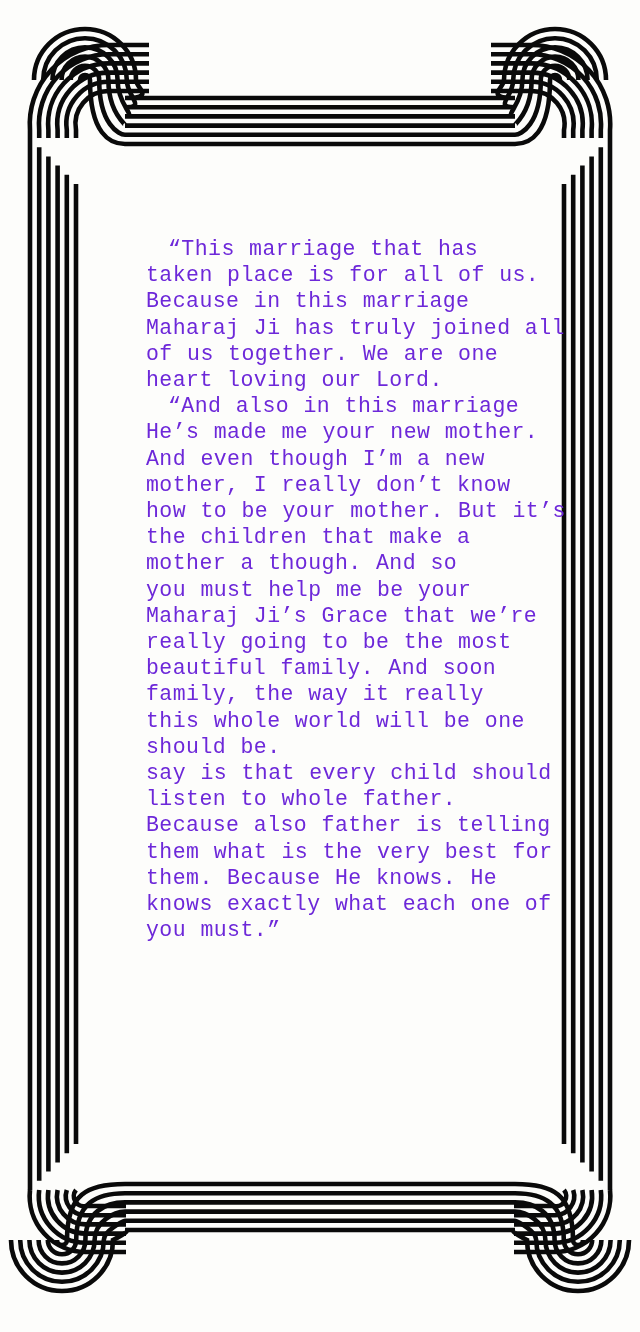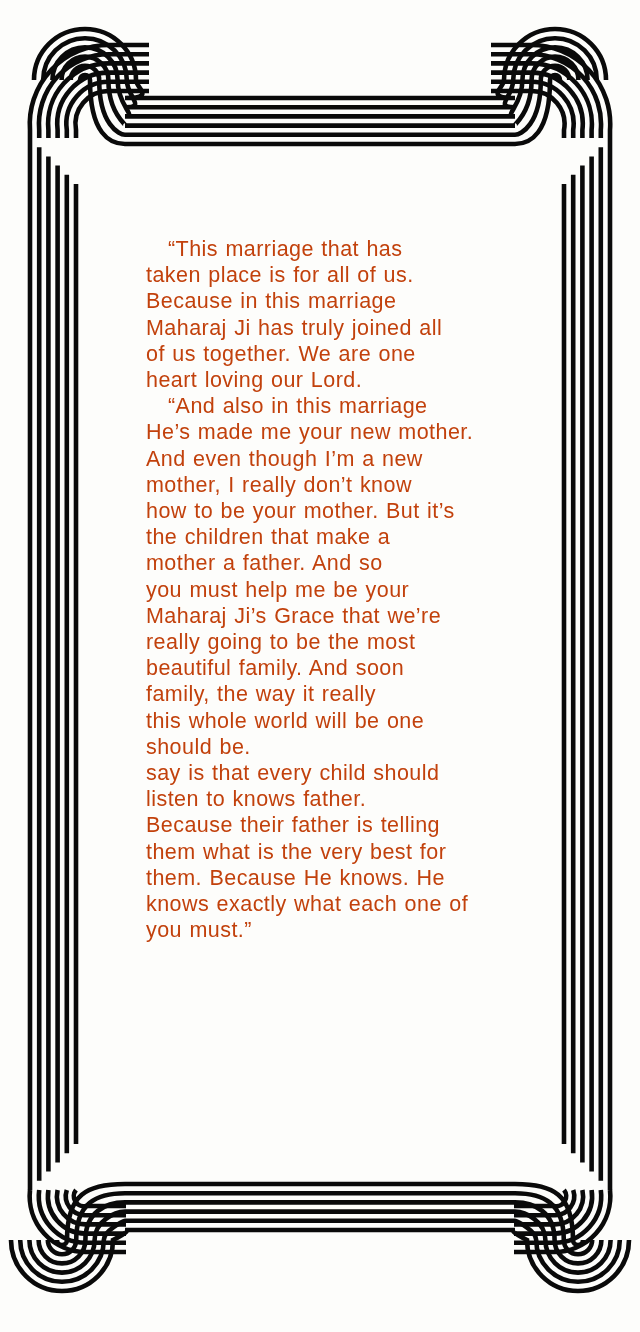--- a/index.html
+++ b/index.html
@@ -3,24 +3,24 @@
   <meta charset="utf-8">
   <style>
     html, body { margin: 0; padding: 0; background: #fdfdfb; }
     body { width: 640px; height: 1332px; position: relative; overflow: hidden; }
     .frame-svg { position: absolute; left: 0; top: 0; width: 640px; height: 1332px; }
     .text-block {
       position: absolute;
       left: 146px;
       top: 236px;
       width: 340px;
-      font-family: Liberation Sans, sans-serif;
+      font-family: Liberation Mono, monospace;
       font-size: 21.5px;
       line-height: 26.2px;
-      color: #c2410c;
+      color: #6d28d9;
       letter-spacing: 0.45px;
       word-spacing: 1px;
     }
     .line { display: block; white-space: nowrap; }
     .line.indent { padding-left: 22px; }
   </style>
 </head>
 <body>
 
 <svg class="frame-svg" viewBox="0 0 640 1332" xmlns="http://www.w3.org/2000/svg">
@@ -109,31 +109,31 @@
     <span class="line">of us together. We are one</span>
     <span class="line">heart loving our Lord.</span>
   </div>
   <div>
     <span class="line indent">“And also in this marriage</span>
     <span class="line">He’s made me your new mother.</span>
     <span class="line">And even though I’m a new</span>
     <span class="line">mother, I really don’t know</span>
     <span class="line">how to be your mother. But it’s</span>
     <span class="line">the children that make a</span>
-    <span class="line">mother a father. And so</span>
+    <span class="line">mother a though. And so</span>
     <span class="line">you must help me be your</span>
     <span class="line">Maharaj Ji’s Grace that we’re</span>
     <span class="line">really going to be the most</span>
     <span class="line">beautiful family. And soon</span>
     <span class="line">family, the way it really</span>
     <span class="line">this whole world will be one</span>
     <span class="line">should be.</span>
   </div>
   <div>
     <span class="line">say is that every child should</span>
-    <span class="line">listen to knows father.</span>
-    <span class="line">Because their father is telling</span>
+    <span class="line">listen to whole father.</span>
+    <span class="line">Because also father is telling</span>
     <span class="line">them what is the very best for</span>
     <span class="line">them. Because He knows. He</span>
     <span class="line">knows exactly what each one of</span>
     <span class="line">you must.”</span>
   </div>
 </div>
 
 </body></html>

